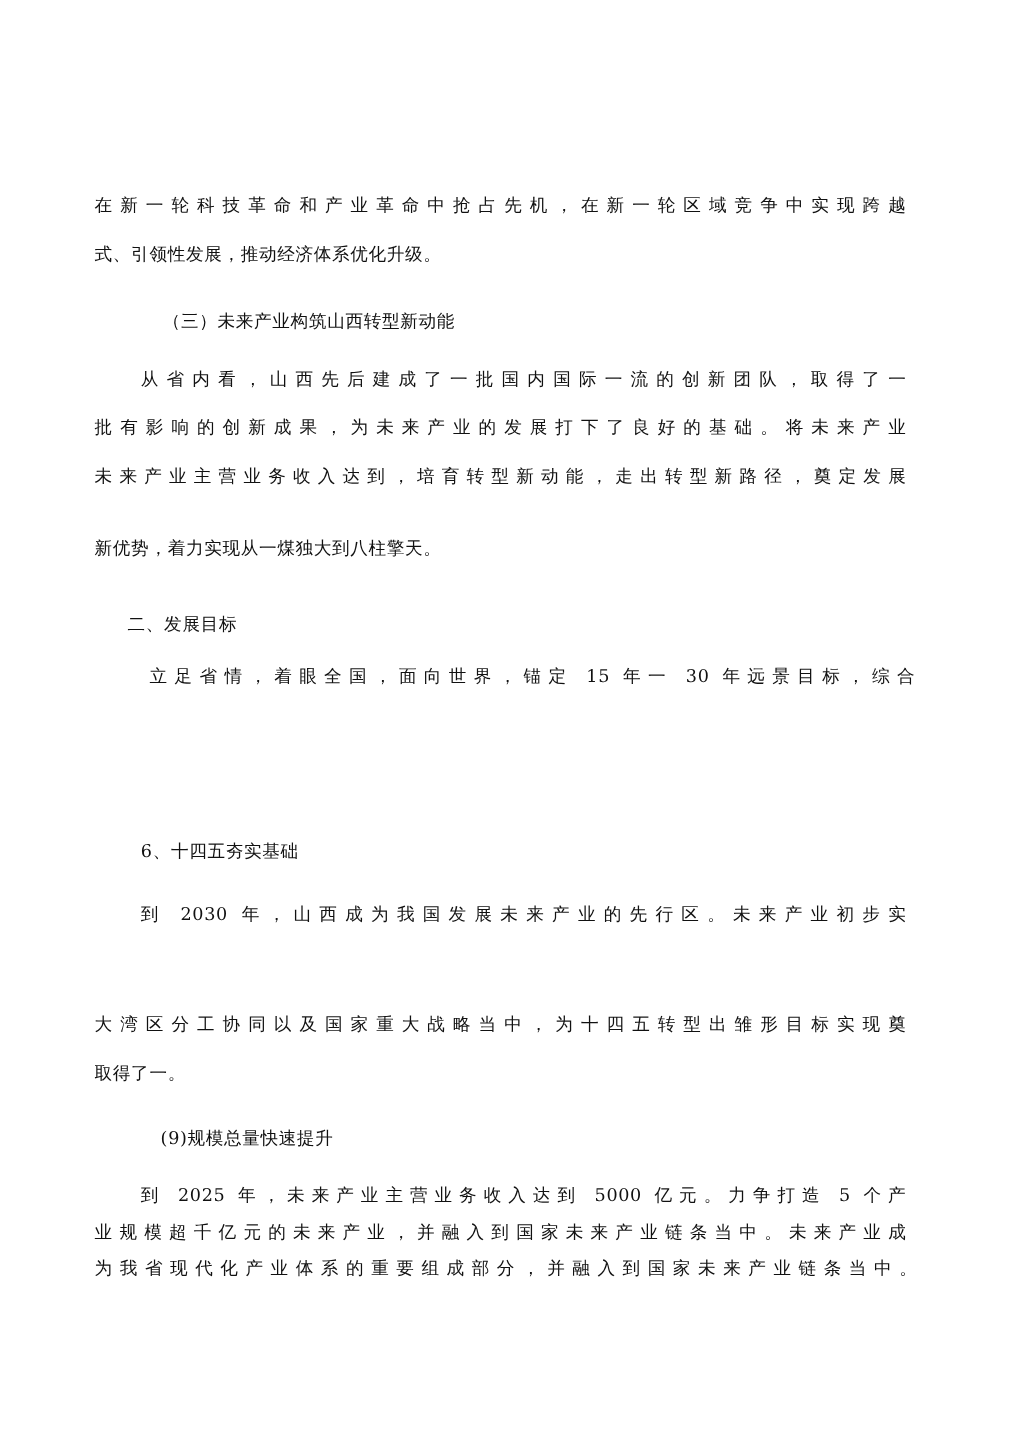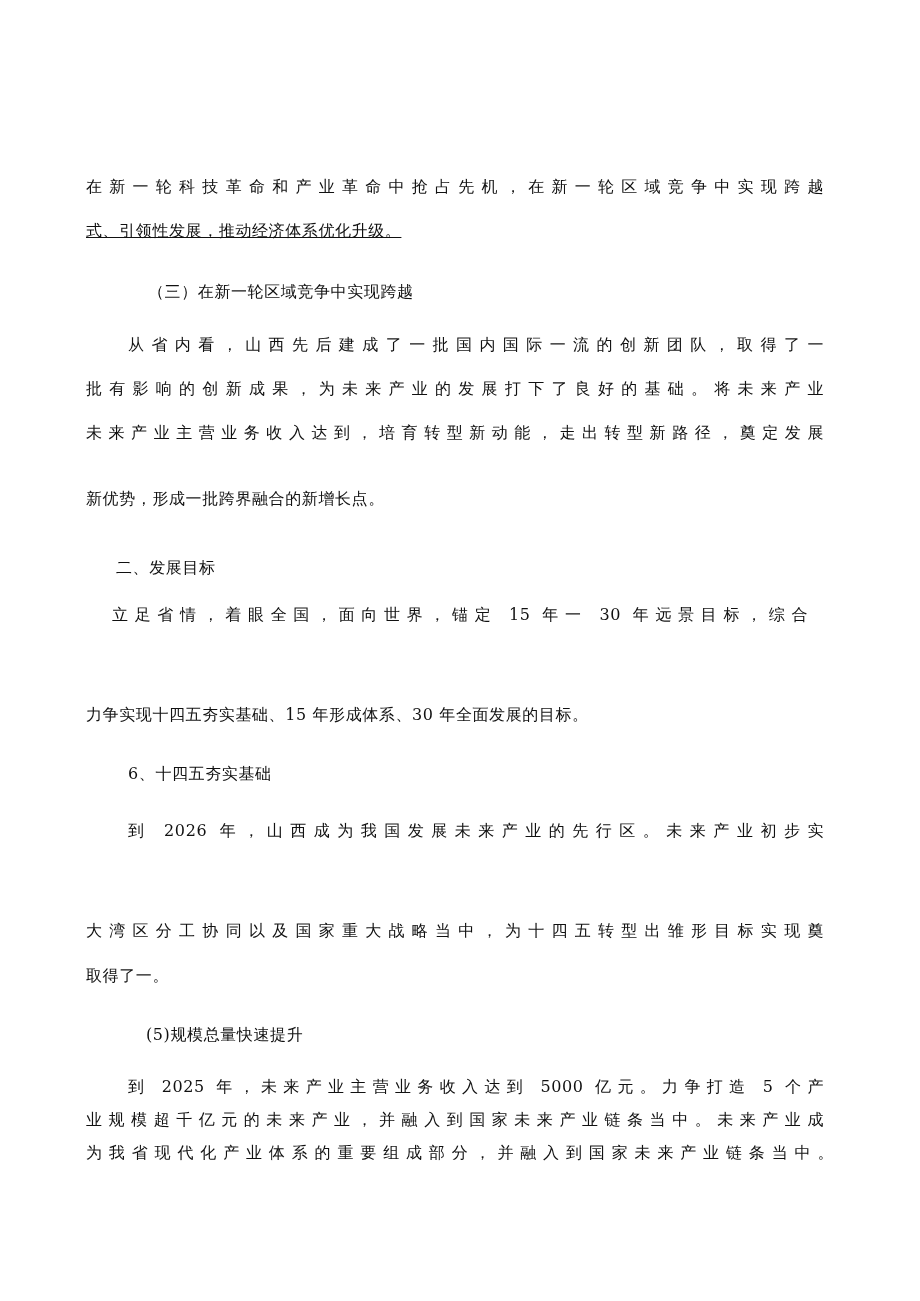--- a/index.html
+++ b/index.html
@@ -33,30 +33,29 @@
       width: 738px;
       text-align: justify;
       text-align-last: justify;
     }
   </style>
 </head>
 <body>
 
 <div class="page" id="page">
     <div class="line justify" style="top: 175px; left: 86px; width: 738px;">在新一轮科技革命和产业革命中抢占先机，在新一轮区域竞争中实现跨越</div>
-    <div class="line" style="top: 219px; left: 86px; text-decoration: underline;">式、引领性发展，推动经济体系优化升级。</div>
-    <div class="line" style="top: 280px; left: 148px;">（三）在新一轮区域竞争中实现跨越</div>
+    <div class="line" style="top: 219px; left: 86px;">式、引领性发展，推动经济体系优化升级。</div>
+    <div class="line" style="top: 280px; left: 148px;">（三）未来产业构筑山西转型新动能</div>
     <div class="line justify" style="top: 333px; left: 128px; width: 696px;">从省内看，山西先后建成了一批国内国际一流的创新团队，取得了一</div>
     <div class="line justify" style="top: 377px; left: 86px; width: 738px;">批有影响的创新成果，为未来产业的发展打下了良好的基础。将未来产业</div>
     <div class="line justify" style="top: 421px; left: 86px; width: 738px;">未来产业主营业务收入达到，培育转型新动能，走出转型新路径，奠定发展</div>
-    <div class="line" style="top: 487px; left: 86px;">新优势，形成一批跨界融合的新增长点。</div>
+    <div class="line" style="top: 487px; left: 86px;">新优势，着力实现从一煤独大到八柱擎天。</div>
     <div class="line" style="top: 556px; left: 116px;">二、发展目标</div>
-    <div class="line justify" style="top: 603px; left: 112px; width: 696px;">立足省情，着眼全国，面向世界，锚定 15 年一 30 年远景目标，综合</div>
-    <div class="line" style="top: 703px; left: 86px;">力争实现十四五夯实基础、15 年形成体系、30 年全面发展的目标。</div>
+    <div class="line justify" style="top: 603px; left: 136px; width: 696px;">立足省情，着眼全国，面向世界，锚定 15 年一 30 年远景目标，综合</div>
     <div class="line" style="top: 762px; left: 128px;">6、十四五夯实基础</div>
-    <div class="line justify" style="top: 819px; left: 128px; width: 696px;">到 2026 年，山西成为我国发展未来产业的先行区。未来产业初步实</div>
+    <div class="line justify" style="top: 819px; left: 128px; width: 696px;">到 2030 年，山西成为我国发展未来产业的先行区。未来产业初步实</div>
     <div class="line justify" style="top: 919px; left: 86px; width: 738px;">大湾区分工协同以及国家重大战略当中，为十四五转型出雏形目标实现奠</div>
     <div class="line" style="top: 964px; left: 86px;">取得了一。</div>
-    <div class="line" style="top: 1023px; left: 146px;">(5)规模总量快速提升</div>
+    <div class="line" style="top: 1023px; left: 146px;">(9)规模总量快速提升</div>
     <div class="line justify" style="top: 1075px; left: 128px; width: 696px;">到 2025 年，未来产业主营业务收入达到 5000 亿元。力争打造 5 个产</div>
     <div class="line justify" style="top: 1108px; left: 86px; width: 738px;">业规模超千亿元的未来产业，并融入到国家未来产业链条当中。未来产业成</div>
     <div class="line justify" style="top: 1141px; left: 86px; width: 748px;">为我省现代化产业体系的重要组成部分，并融入到国家未来产业链条当中。</div>
   </div>
 
 </body></html>

